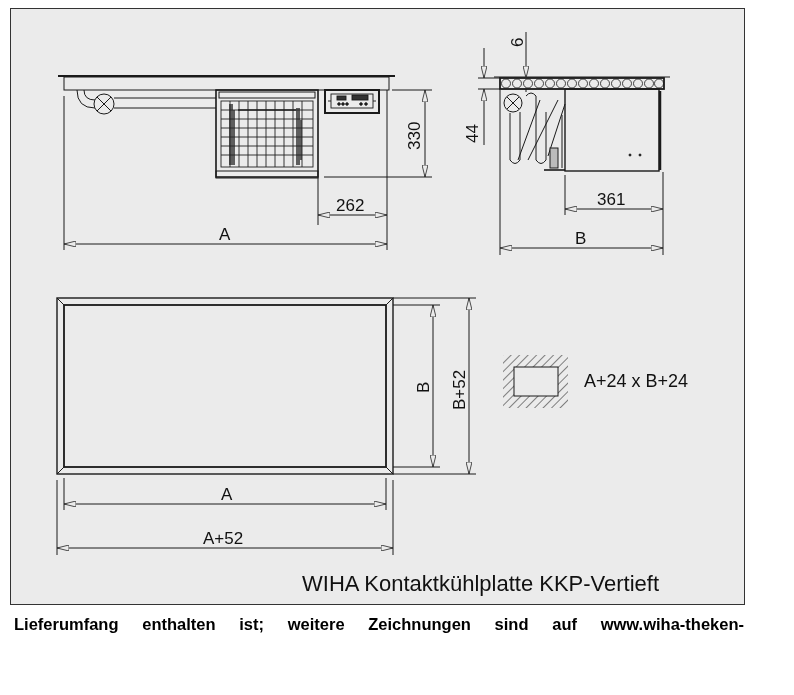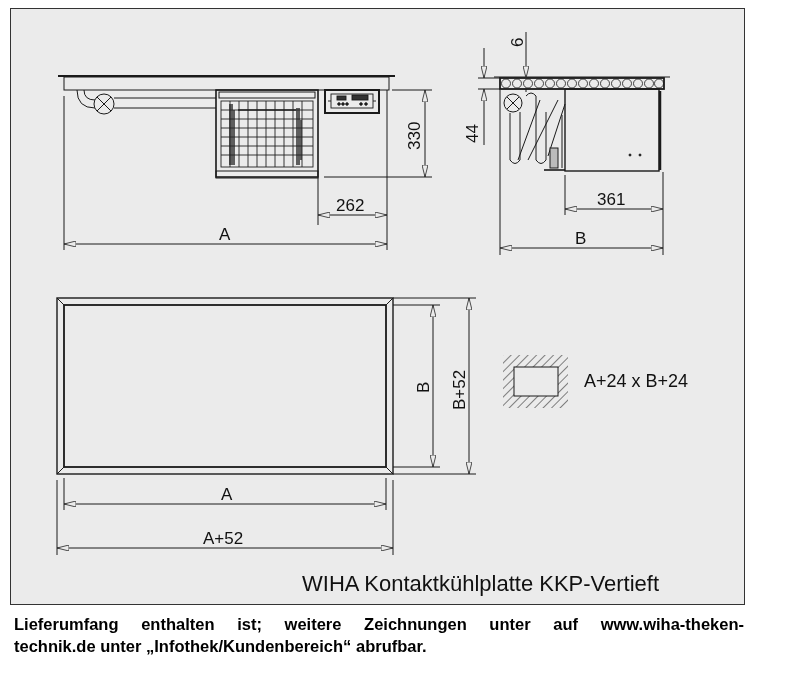--- a/index.html
+++ b/index.html
@@ -180,15 +180,14 @@
   <g>
     <rect x="503" y="355" width="65" height="53" fill="url(#hatch)"></rect>
     <rect x="514" y="367" width="44" height="29" fill="#ebebeb" stroke="#1a1a1a" stroke-width="1"></rect>
   </g>
   <text class="dimtxt2" x="584" y="387">A+24 x B+24</text>
 </svg>
 
 <div class="title">WIHA Kontaktkühlplatte KKP-Vertieft</div>
 
 <div class="note">
-  <span class="justify">Lieferumfang enthalten ist; weitere Zeichnungen unter auf www.wiha-theken-</span>
-  <span>technik.de unter „Infothek/Kundenbereich“ abrufbar.</span>
+  <span class="justify">Lieferumfang enthalten ist; weitere Zeichnungen sind auf www.wiha-theken-</span>
 </div>
 
 </body></html>

